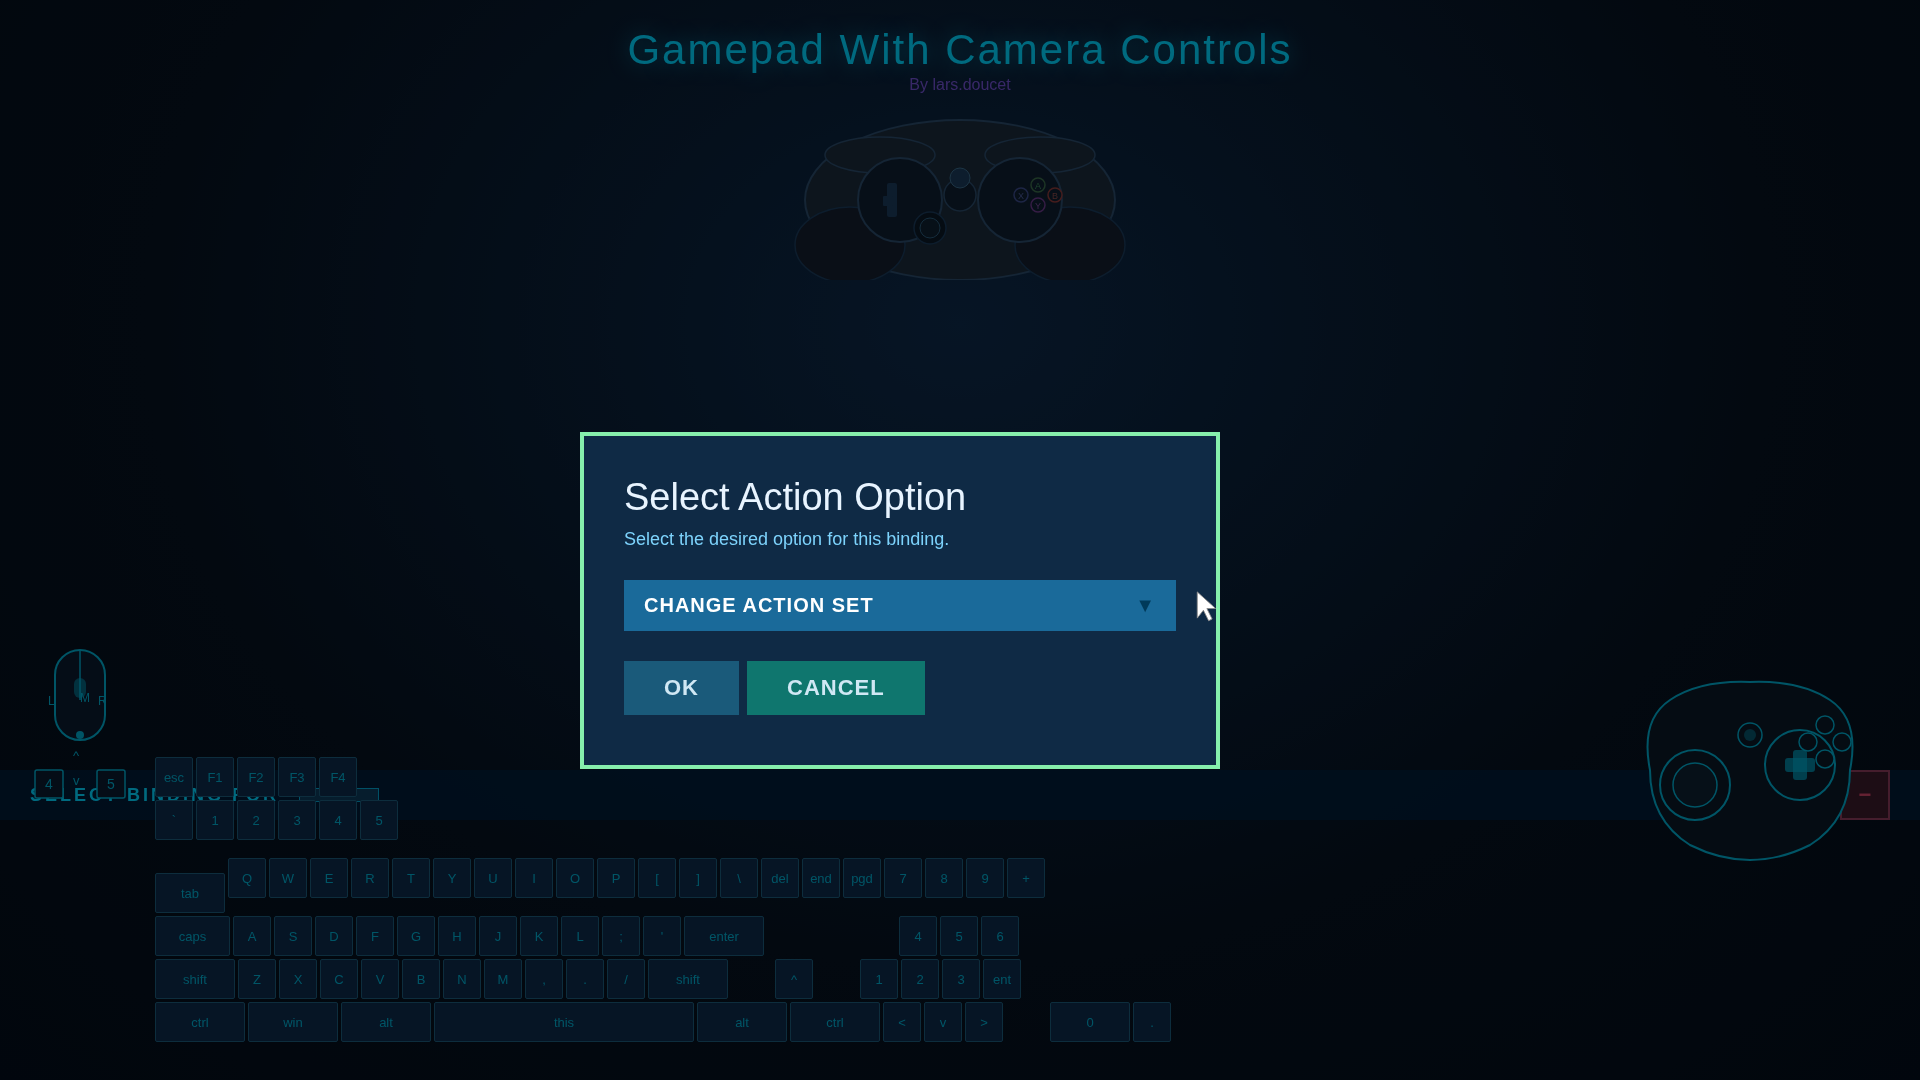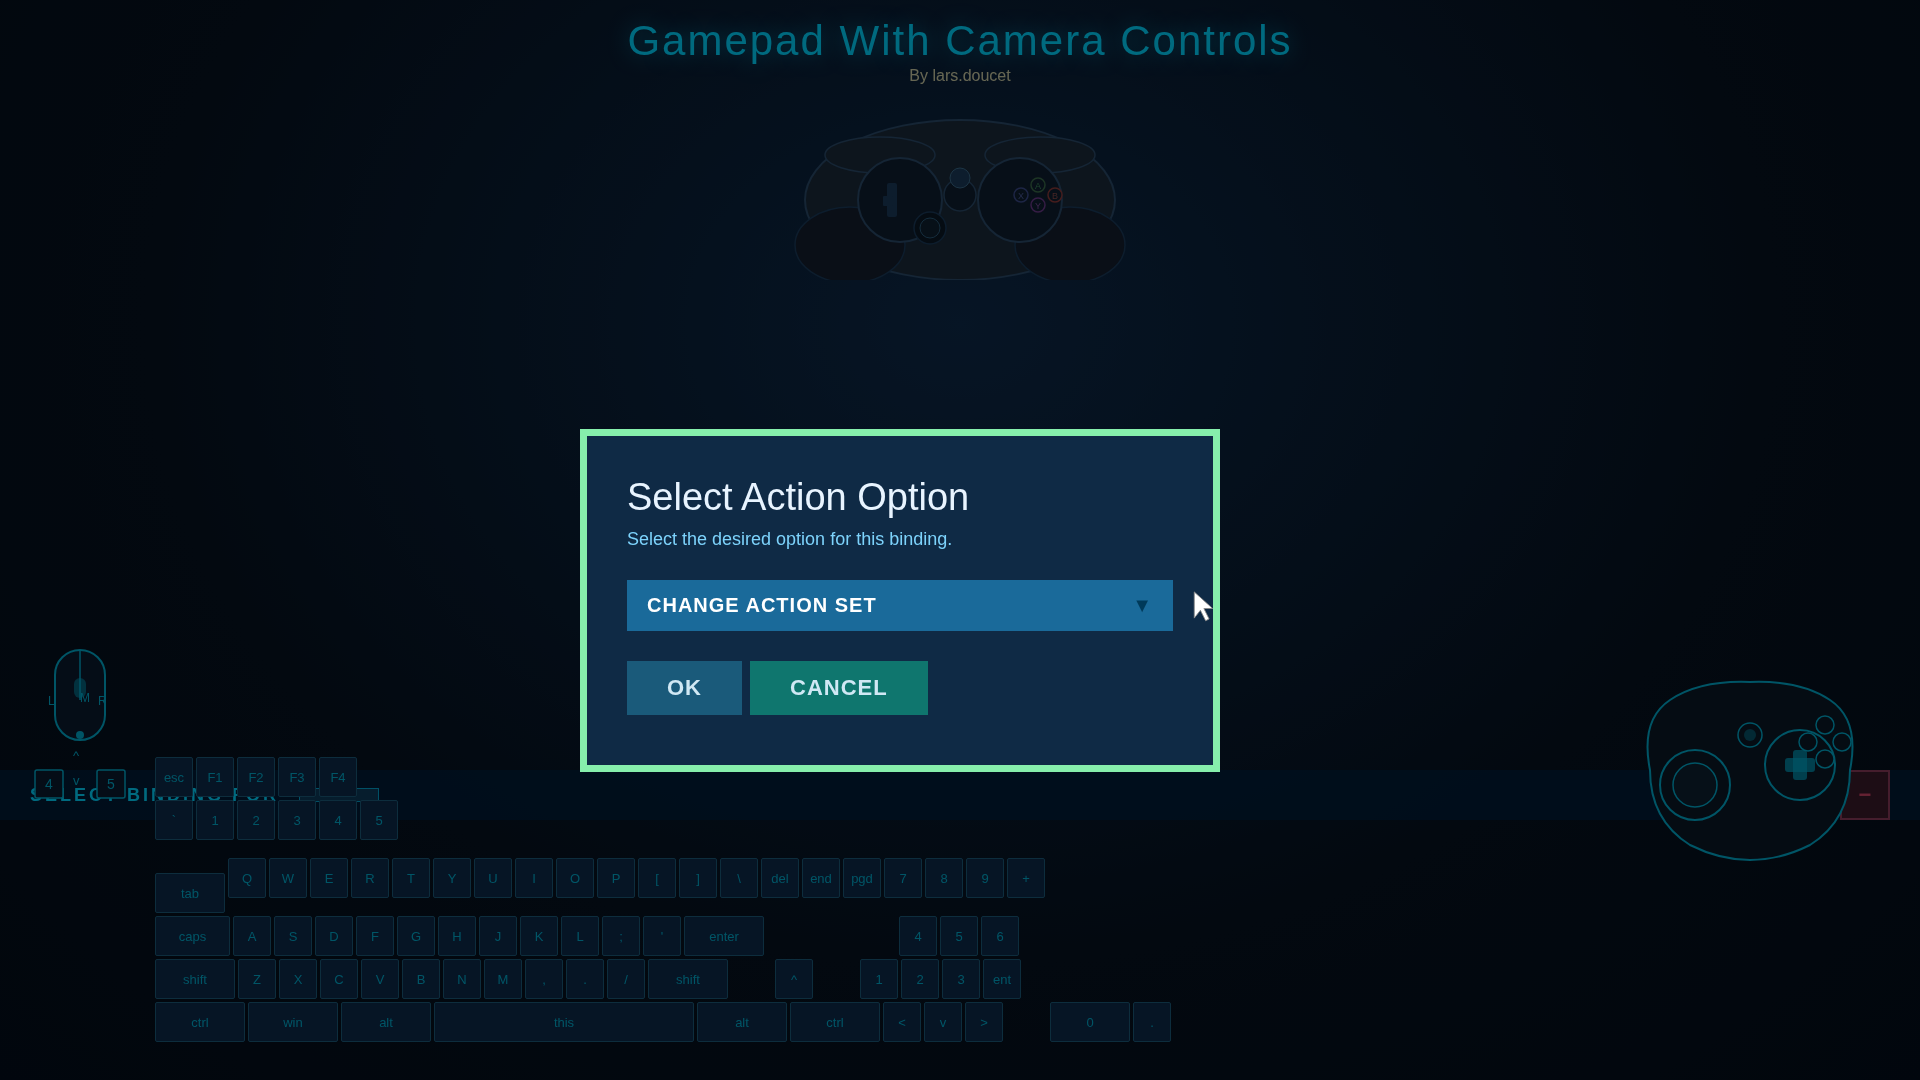--- a/index.html
+++ b/index.html
@@ -16,37 +16,37 @@
     
     .bg {
       position: absolute;
       inset: 0;
       background: radial-gradient(ellipse at 50% 30%, #0d2a4a 0%, #061220 60%, #030d1a 100%);
     }
 
     
     .title-area {
       position: absolute;
-      top: 17px;
+      top: 26px;
       left: 50%;
       transform: translateX(-50%);
       text-align: center;
       z-index: 5;
     }
 
     .title-area h1 {
       color: #00d4ff;
       font-size: 42px;
       font-weight: 300;
       letter-spacing: 2px;
       text-shadow: 0 0 20px rgba(0, 212, 255, 0.5);
     }
 
     .title-area .subtitle {
-      color: #fef9c3;
+      color: #8b5cf6;
       font-size: 16px;
       opacity: 0.8;
       margin-top: 2px;
     }
 
     
     .controller-top {
       position: absolute;
       top: 70px;
       left: 50%;
@@ -171,21 +171,21 @@
       inset: 0;
       background: rgba(0, 0, 0, 0.5);
       z-index: 10;
       display: flex;
       align-items: center;
       justify-content: center;
     }
 
     .modal {
       background: #0f2a45;
-      border: 7px solid #86efac;
+      border: 4px solid #86efac;
       width: 640px;
       padding: 40px 40px 50px;
       position: relative;
       left: -60px;
       top: 60px;
     }
 
     .modal-title {
       color: #e8f4ff;
       font-size: 38px;

